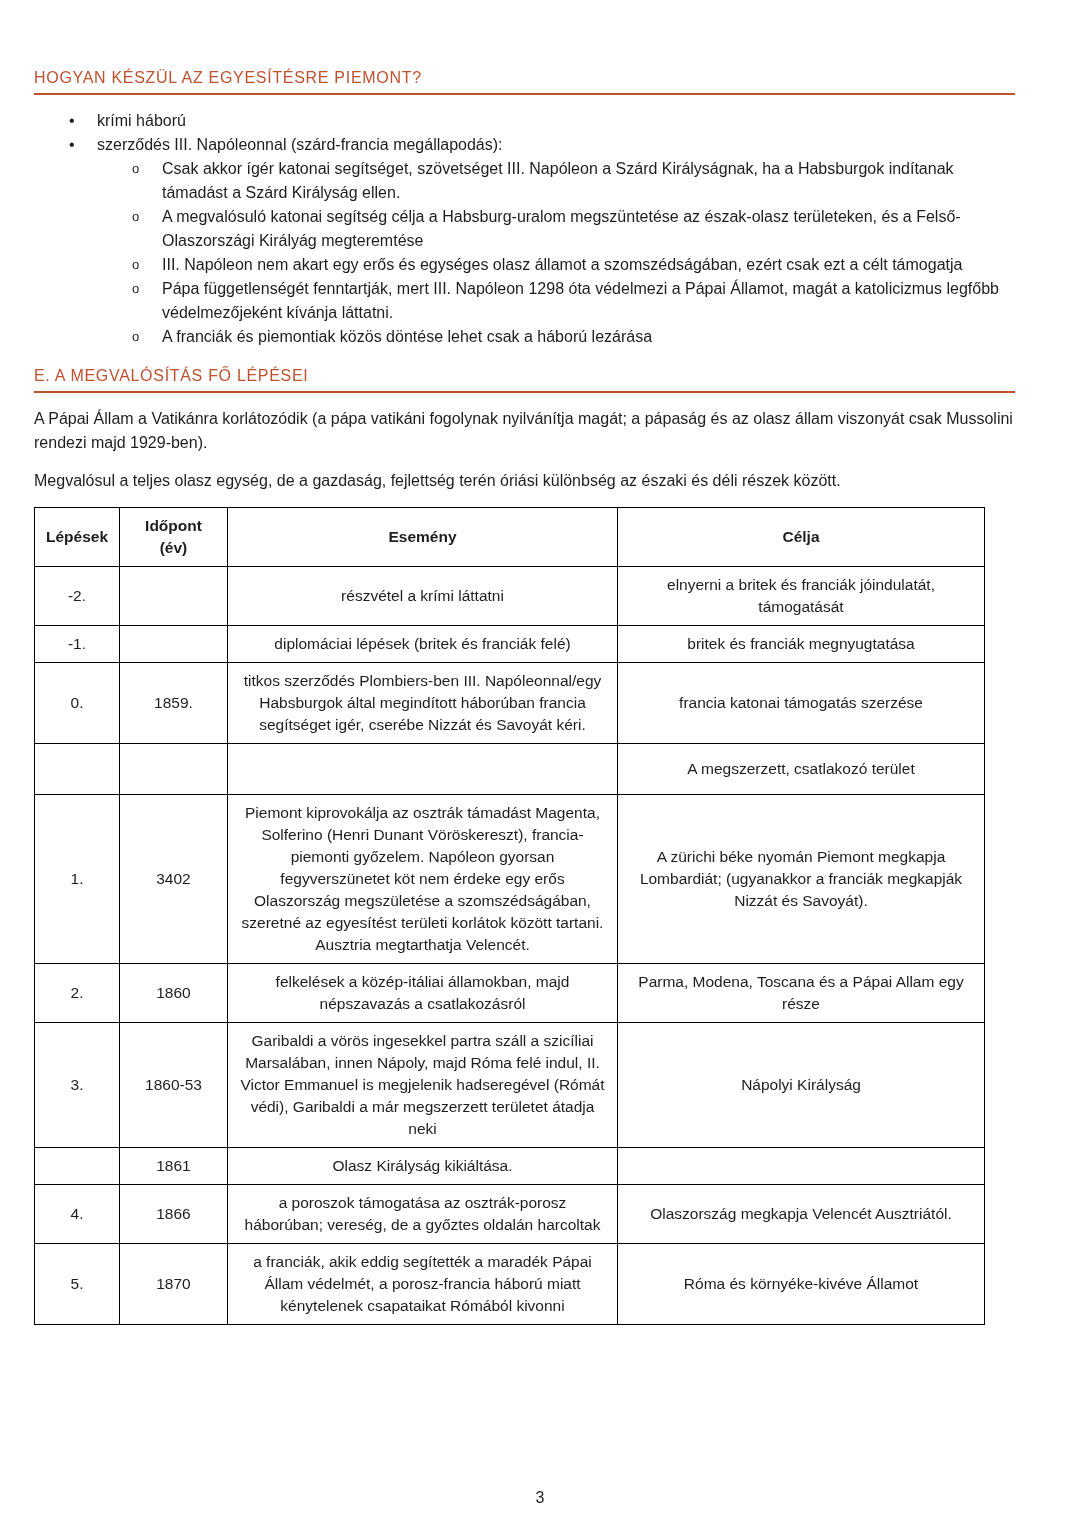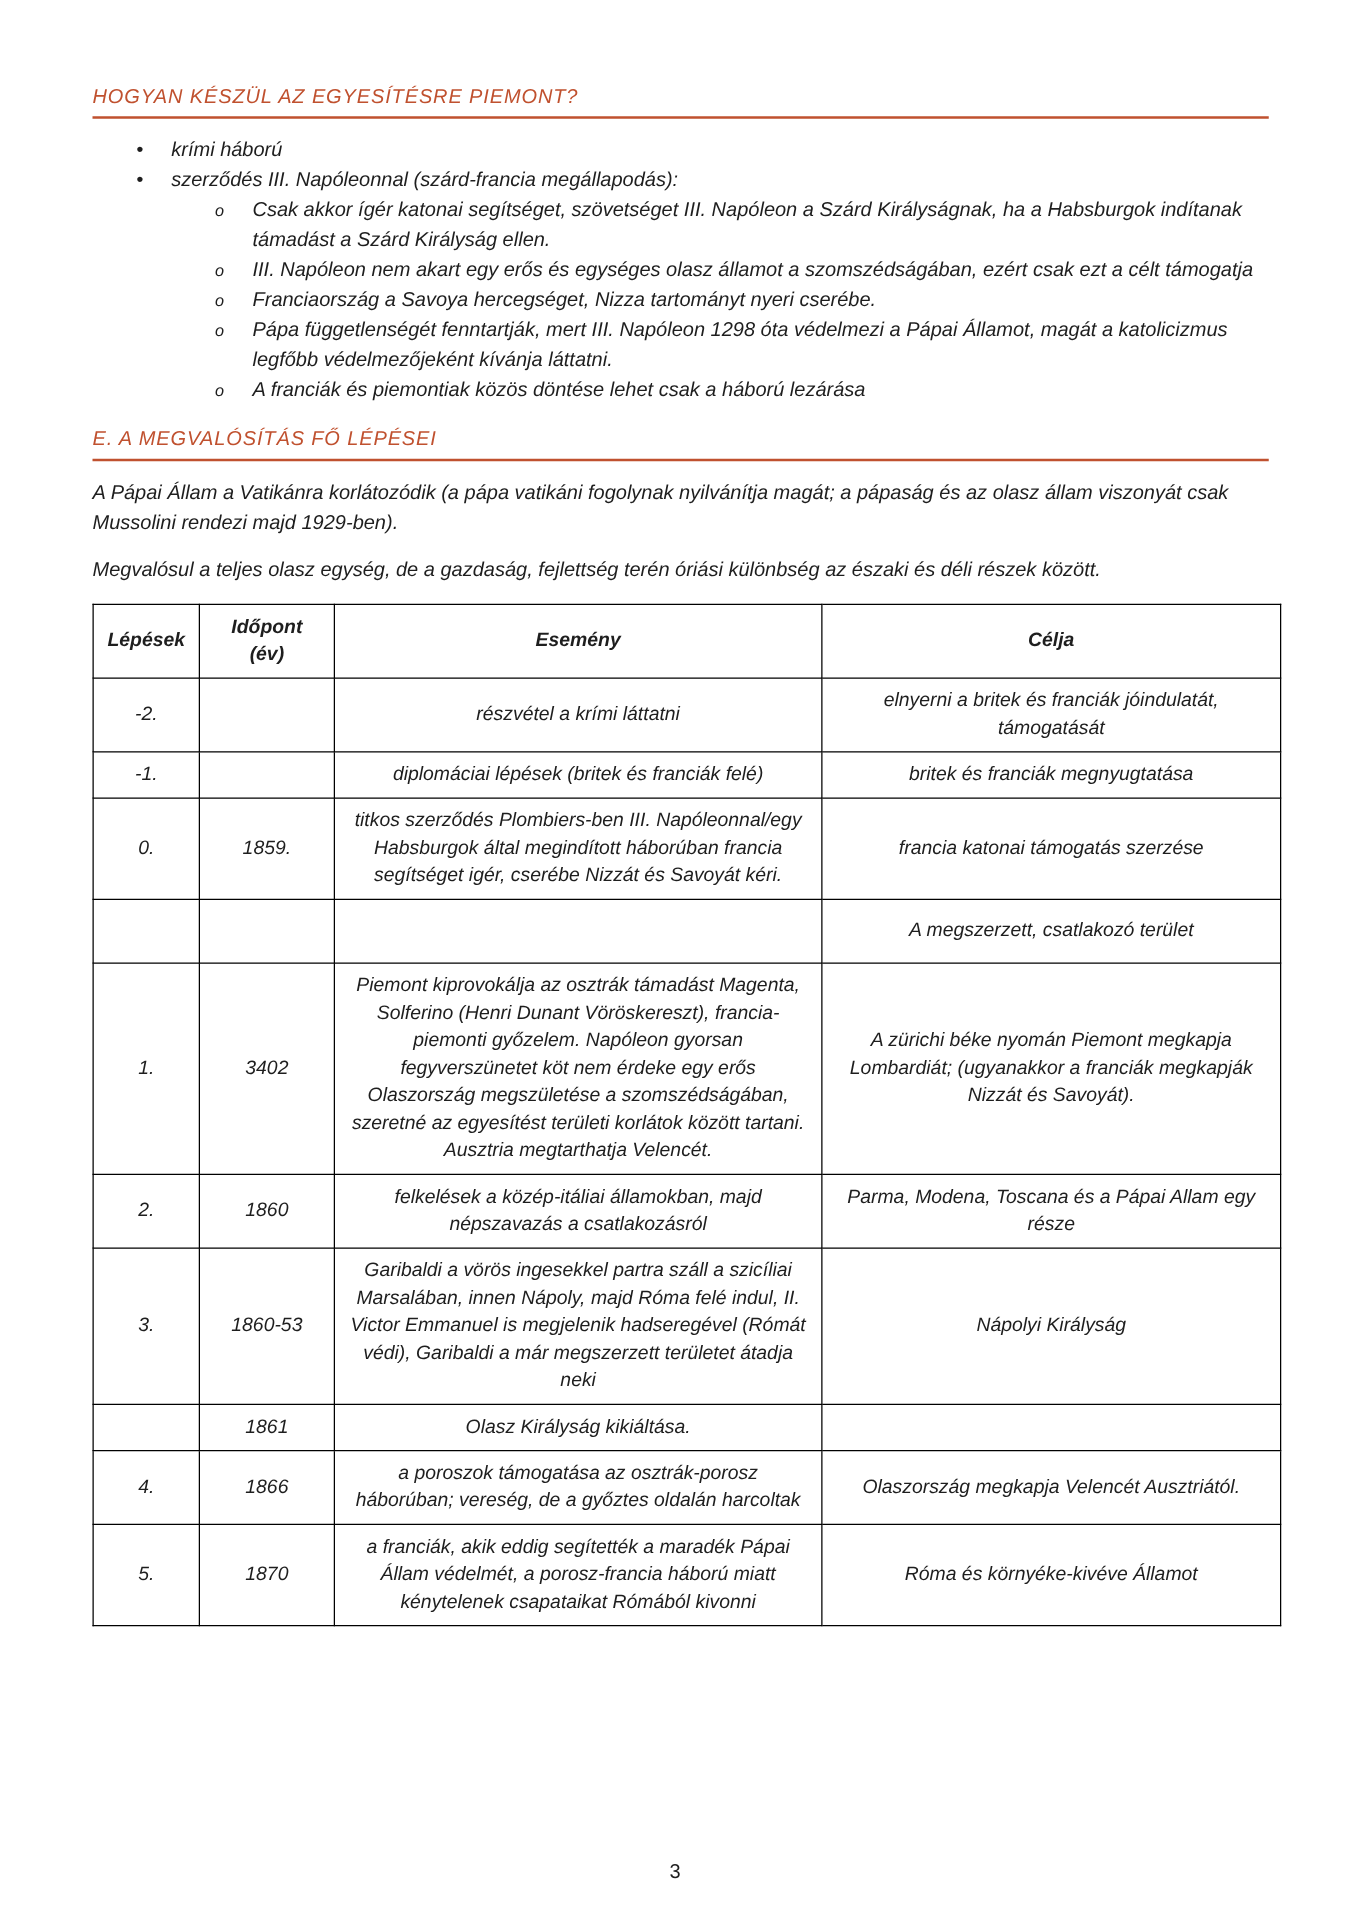--- a/index.html
+++ b/index.html
@@ -6,21 +6,21 @@
   body {
     width: 1080px;
     height: 1527px;
     background: #ffffff;
     font-family: "Liberation Sans", sans-serif;
     font-size: 16px;
     color: #1e1e1e;
     position: relative;
     overflow: hidden;
   }
-  .page { padding: 56px 65px 0 74px; font-style: italic; }
+  .page { padding: 56px 65px 0 34px; }
 
   .sec-heading {
     color: #c0512f;
     font-size: 16px;
     font-weight: 400;
     letter-spacing: 0.7px;
     padding-bottom: 6px;
     border-bottom: 2px solid #c0512f;
   }
   .sec-heading.second { margin-top: 18px; }
@@ -91,24 +91,24 @@
     <li class="li1">
       <span class="li-text">krími háború</span>
     </li>
     <li class="li1">
       <span class="li-text">szerződés III. Napóleonnal (szárd-francia megállapodás):</span>
     </li>
     <li class="li2">
       <span class="li-text">Csak akkor ígér katonai segítséget, szövetséget III. Napóleon a Szárd Királyságnak, ha a Habsburgok indítanak támadást a Szárd Királyság ellen.</span>
     </li>
     <li class="li2">
+      <span class="li-text">A megvalósuló katonai segítség célja a Habsburg-uralom megszüntetése az észak-olasz területeken, és a Felső-Olaszországi Királyág megteremtése</span>
+    </li>
+    <li class="li2">
       <span class="li-text">III. Napóleon nem akart egy erős és egységes olasz államot a szomszédságában, ezért csak ezt a célt támogatja</span>
-    </li>
-    <li class="li2">
-      <span class="li-text">Franciaország a Savoya hercegséget, Nizza tartományt nyeri cserébe.</span>
     </li>
     <li class="li2">
       <span class="li-text">Pápa függetlenségét fenntartják, mert III. Napóleon 1298 óta védelmezi a Pápai Államot, magát a katolicizmus legfőbb védelmezőjeként kívánja láttatni.</span>
     </li>
     <li class="li2">
       <span class="li-text">A franciák és piemontiak közös döntése lehet csak a háború lezárása</span>
     </li>
   </ul>
 
   <h2 class="sec-heading second">E.  A MEGVALÓSÍTÁS FŐ LÉPÉSEI</h2>

